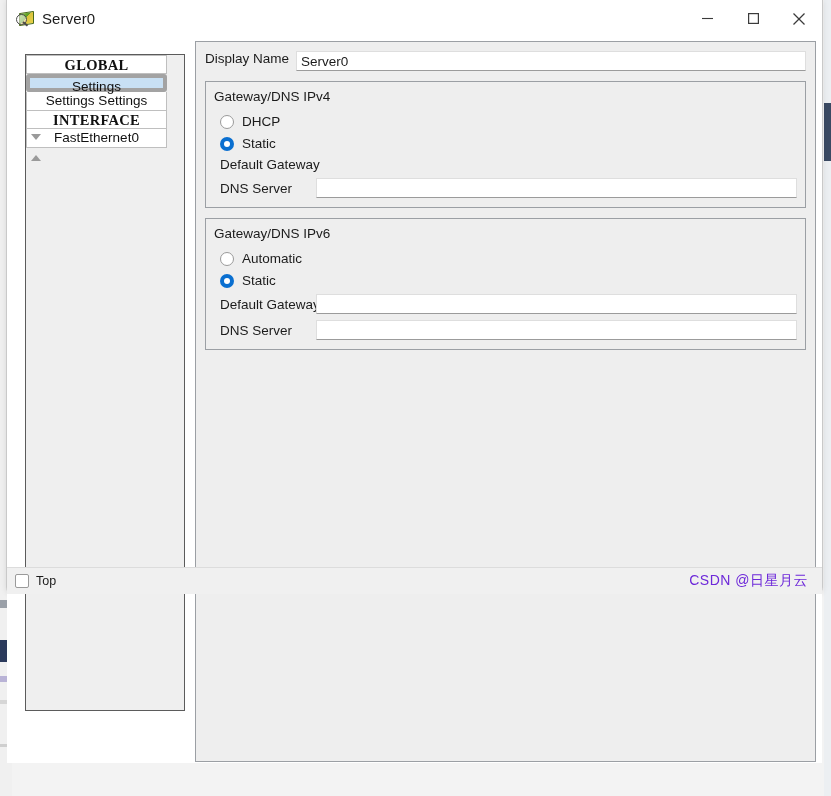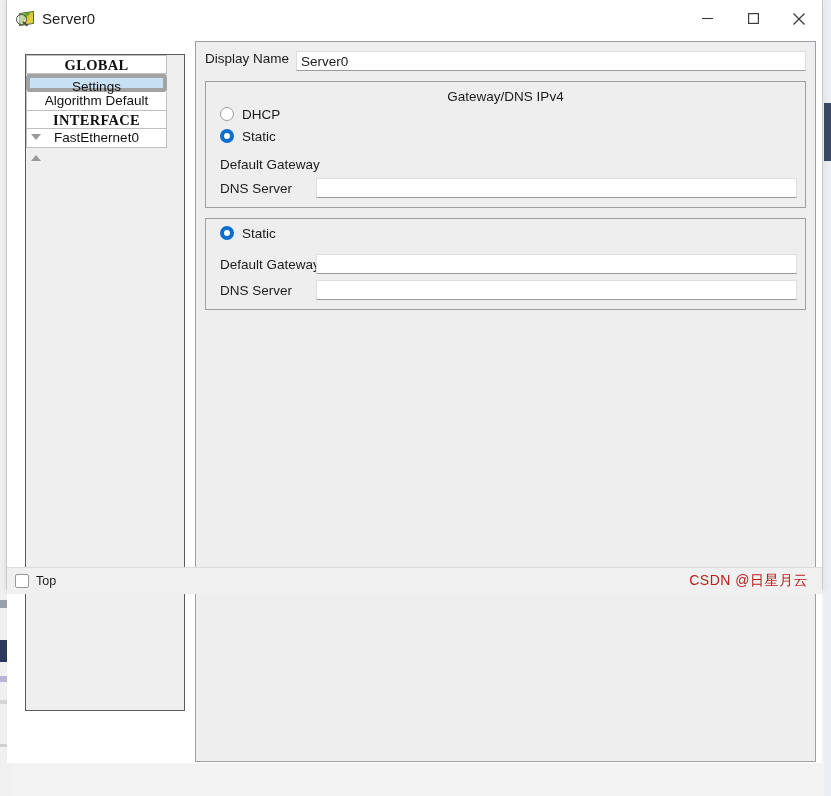--- a/index.html
+++ b/index.html
@@ -261,25 +261,24 @@
   .group {
     margin: 10px 9px 0 9px;
     border: 1px solid #9b9fa4;
     background: #eeeeee;
     padding: 7px 8px 9px 8px;
   }
   .group .legend {
     font-size: 13.5px;
     color: #1b1b1b;
     margin-bottom: 3px;
-    text-align: center;
   }
   .radio-row {
     display: flex;
-    align-items: flex-start;
+    align-items: flex-end;
     height: 22px;
     margin-left: 6px;
   }
   .radio {
     width: 14px; height: 14px;
     border-radius: 50%;
     border: 1.5px solid #9a9a9a;
     background: #ffffff;
     box-sizing: border-box;
     margin-right: 8px;
@@ -341,21 +340,21 @@
     margin-right: 7px;
   }
   .chk-lbl {
     font-size: 12.5px;
     color: #1b1b1b;
   }
   .watermark {
     position: absolute;
     right: 14px;
     font-size: 14px;
-    color: #b91c1c;
+    color: #6d28d9;
     letter-spacing: 0.5px;
     white-space: nowrap;
   }
 </style>
 </head>
 <body>
 
 <div class="bg-sliver">
   <div class="s1"></div>
   <div class="s2"></div>
@@ -402,21 +401,21 @@
 
     <div class="sidebar">
       <div class="sidebar-list">
         <div class="side-item header">
           <span>GLOBAL</span>
         </div>
         <div class="side-item selected">
           <span>Settings</span>
         </div>
         <div class="side-item">
-          <span>Algorithm Default</span>
+          <span>Settings Settings</span>
         </div>
         <div class="side-item header">
           <span>INTERFACE</span>
         </div>
         <div class="side-item">
           <span>FastEthernet0</span>
         </div>
         <div class="sidebar-blank"></div>
       </div>
       <div class="sb-scroll">
@@ -451,21 +450,26 @@
         <div class="field-row">
           <span class="lbl">Default Gateway</span>
         </div>
         <div class="field-row">
           <span class="lbl">DNS Server</span>
           <input class="txt" type="text" value="" style="">
         </div>
       </div>
 
       <div class="group">
-
+        <div class="legend">Gateway/DNS IPv6</div>
+
+        <div class="radio-row">
+          <span class="radio"></span>
+          <span class="lbl">Automatic</span>
+        </div>
         <div class="radio-row">
           <span class="radio on"></span>
           <span class="lbl">Static</span>
         </div>
 
         <div class="field-row">
           <span class="lbl">Default Gateway</span>
           <input class="txt" type="text" value="" style="">
         </div>
         <div class="field-row">

